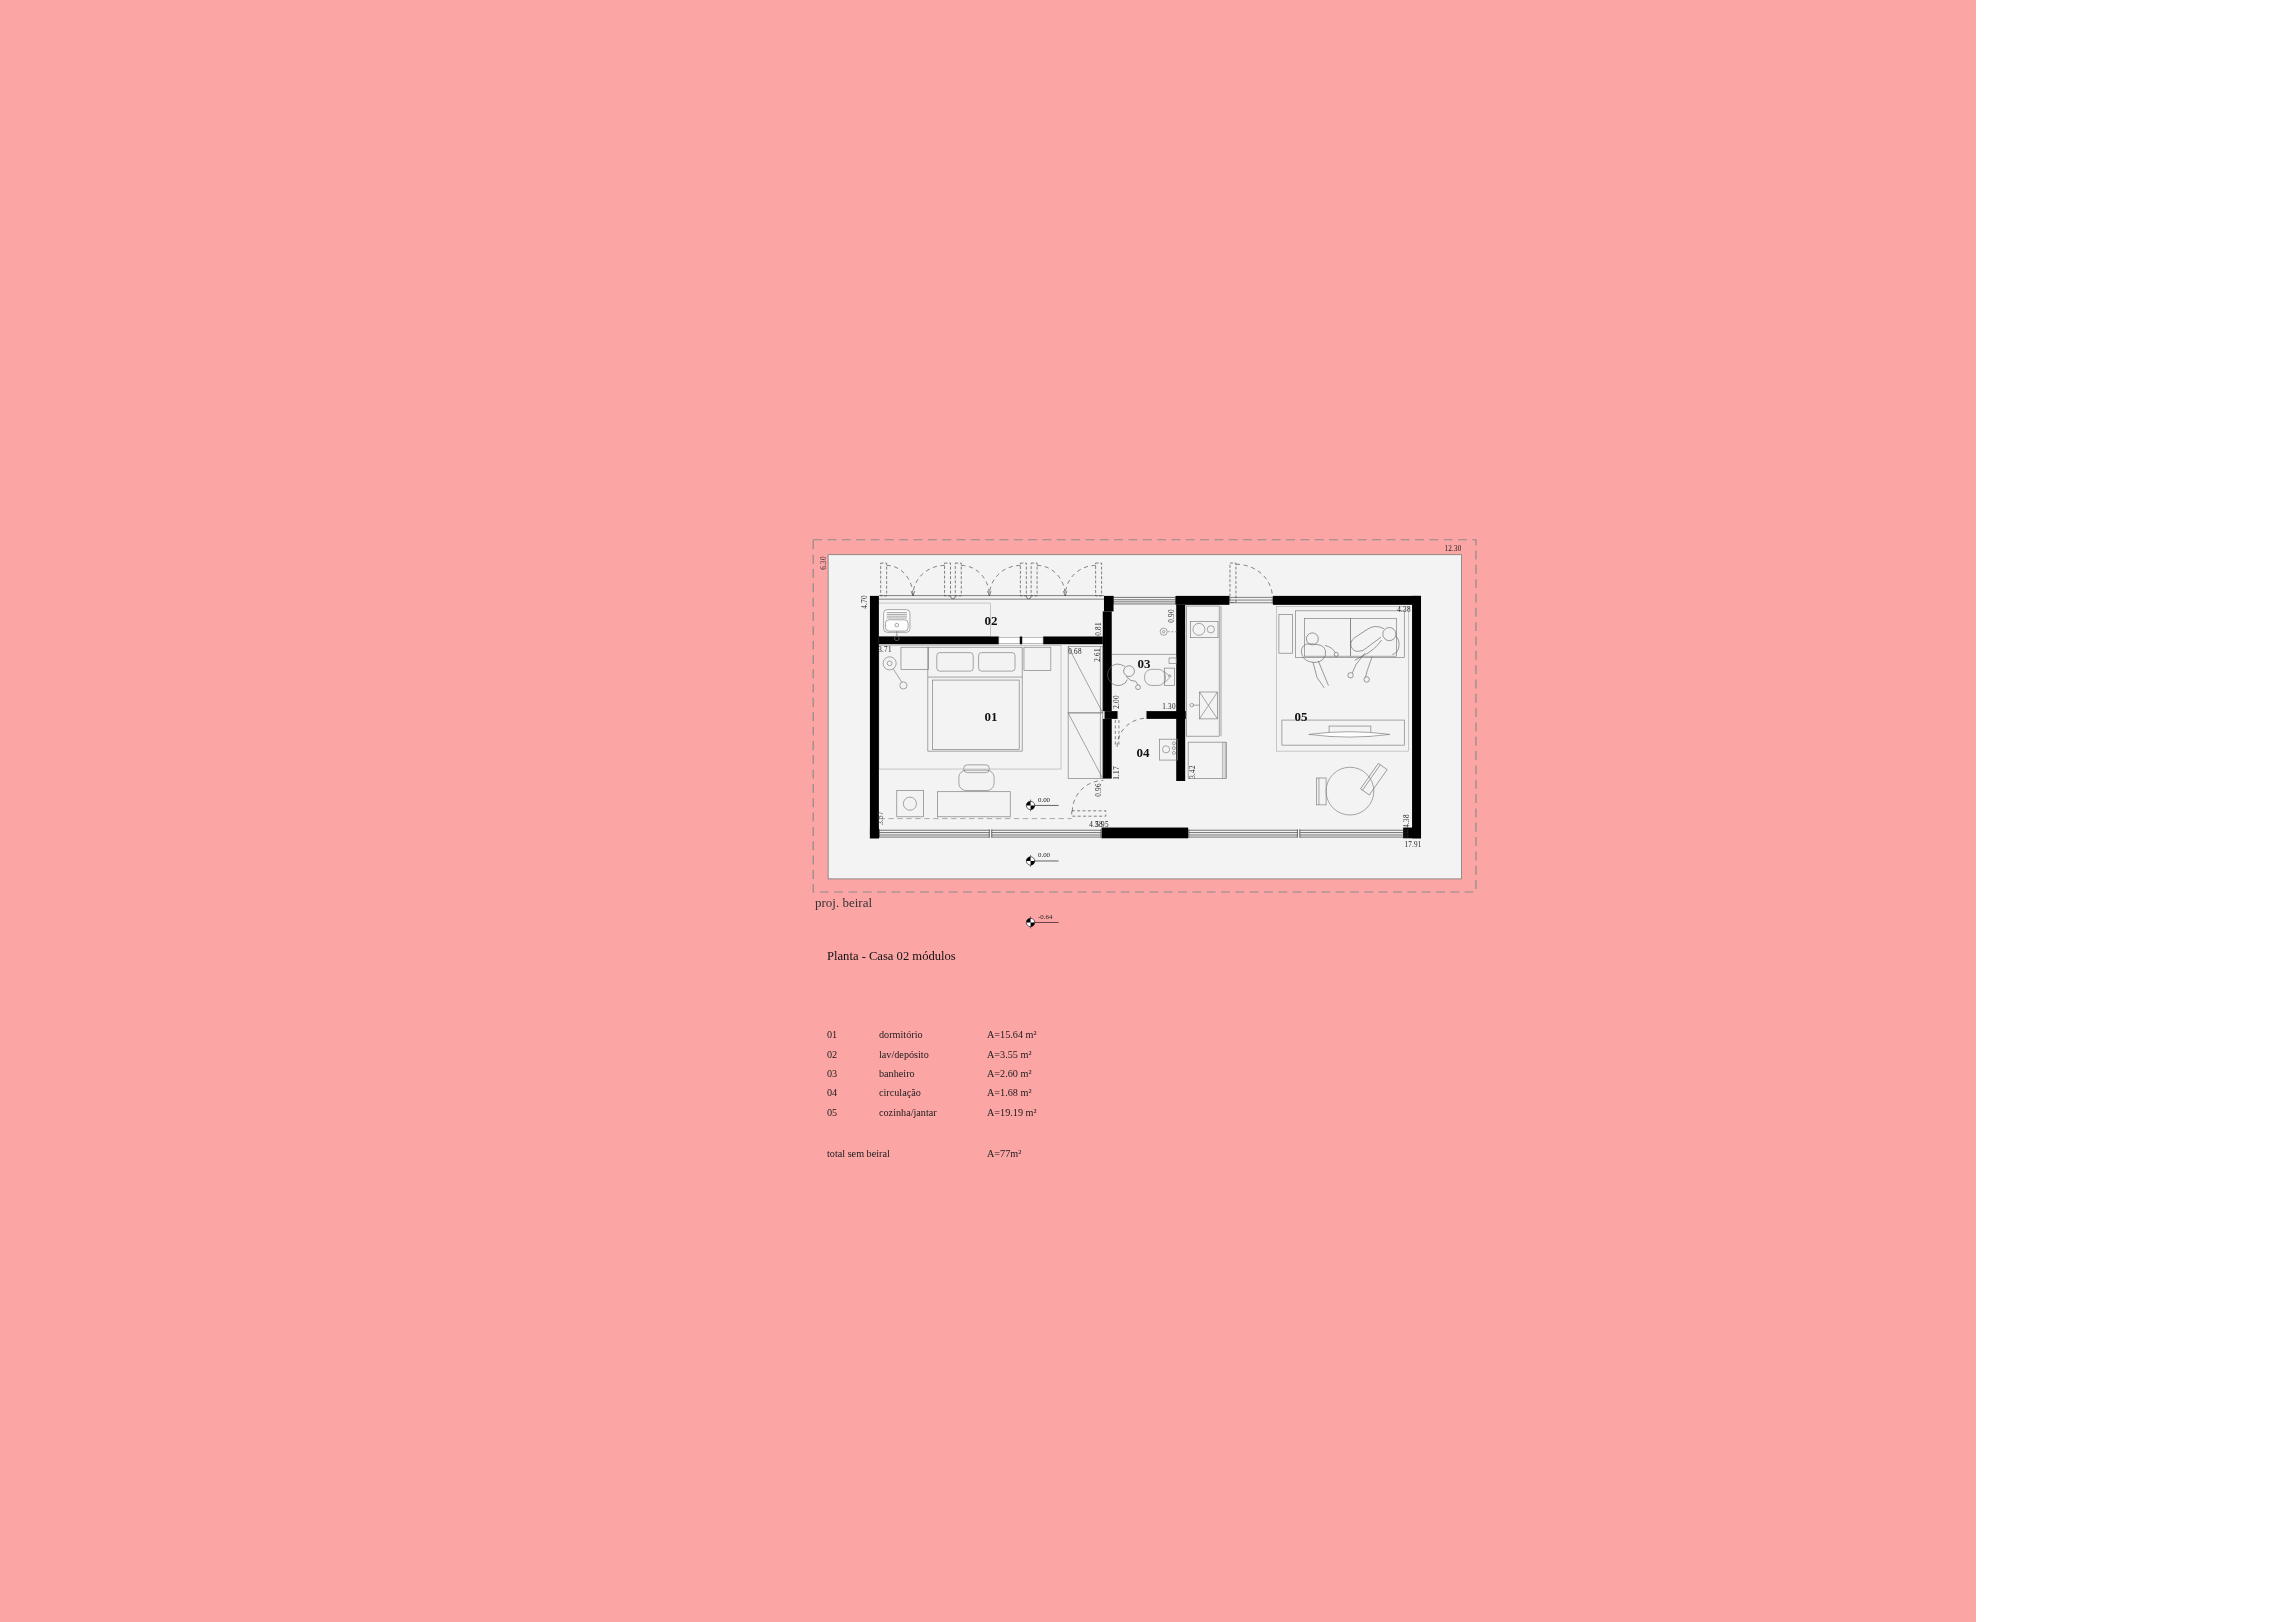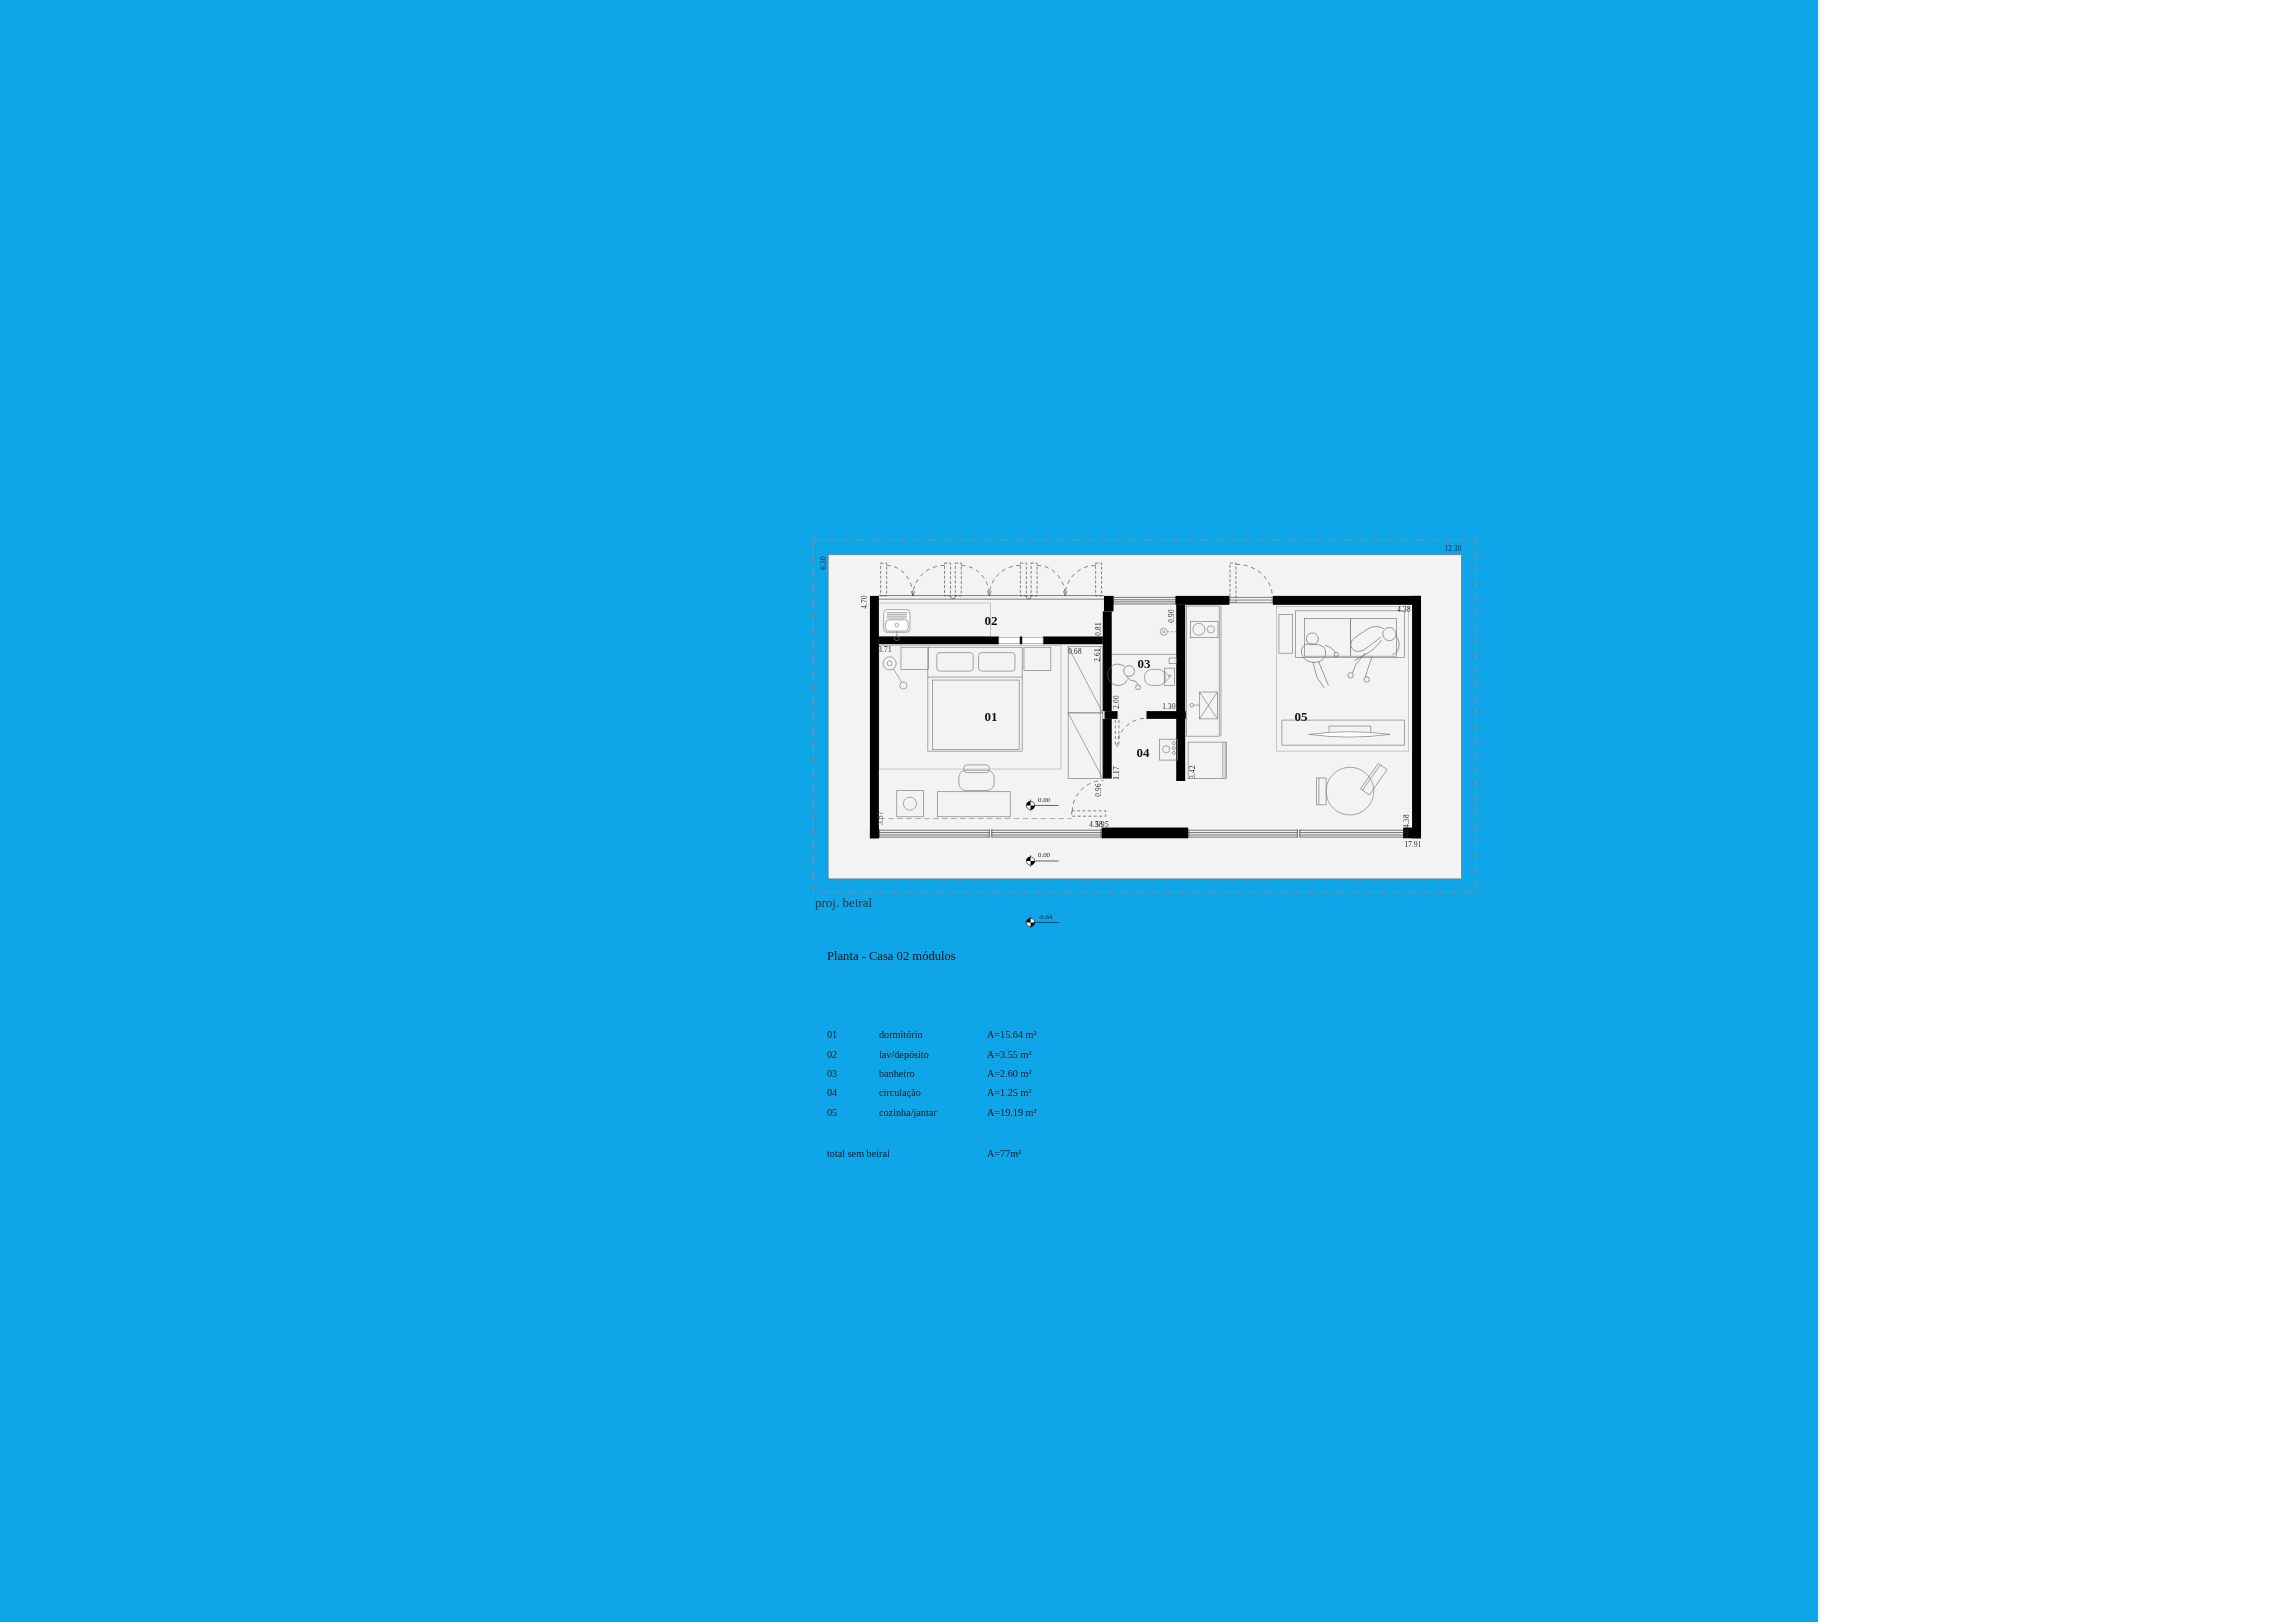--- a/index.html
+++ b/index.html
@@ -1,16 +1,16 @@
 <!DOCTYPE html>
 <html style="font-size:9.6px"><head>
 <meta charset="utf-8">
 <style>
   html,body{margin:0;padding:0;background:#ffffff;}
-  .canvas{position:relative;width:1818px;height:1623px;background:#0ea5e9;overflow:hidden;
+  .canvas{position:relative;width:1976px;height:1623px;background:#fca5a5;overflow:hidden;
           font-family:"Liberation Serif",serif;color:#1a1a1a;}
   .plan-svg{position:absolute;left:807px;top:532px;width:705px;height:406px;}
   #plan-annotations{position:absolute;left:0;top:0;width:0;height:0;}
   .dim{position:absolute;transform:translate(-50%,-50%);font-size:7.2px;color:#222;
        white-space:nowrap;letter-spacing:0.2px;}
   .dim.v{transform:translate(-50%,-50%) rotate(-90deg);}
   .room-num{position:absolute;transform:translate(-50%,-50%);font-size:13px;font-weight:bold;
             color:#111;white-space:nowrap;}
   .marker-label{position:absolute;font-size:6.9px;color:#222;white-space:nowrap;}
   .roof-label{position:absolute;left:815px;top:895px;font-size:13px;color:#333;}
@@ -324,21 +324,21 @@
       <span>A=3.55 m²</span>
     </div>
     <div class="legend-row">
       <span>03</span>
       <span>banheiro</span>
       <span>A=2.60 m²</span>
     </div>
     <div class="legend-row">
       <span>04</span>
       <span>circulação</span>
-      <span>A=1.25 m²</span>
+      <span>A=1.68 m²</span>
     </div>
     <div class="legend-row">
       <span>05</span>
       <span>cozinha/jantar</span>
       <span>A=19.19 m²</span>
     </div>
   </div>
 
   <div class="legend-total">
     <span>total sem beiral</span>

